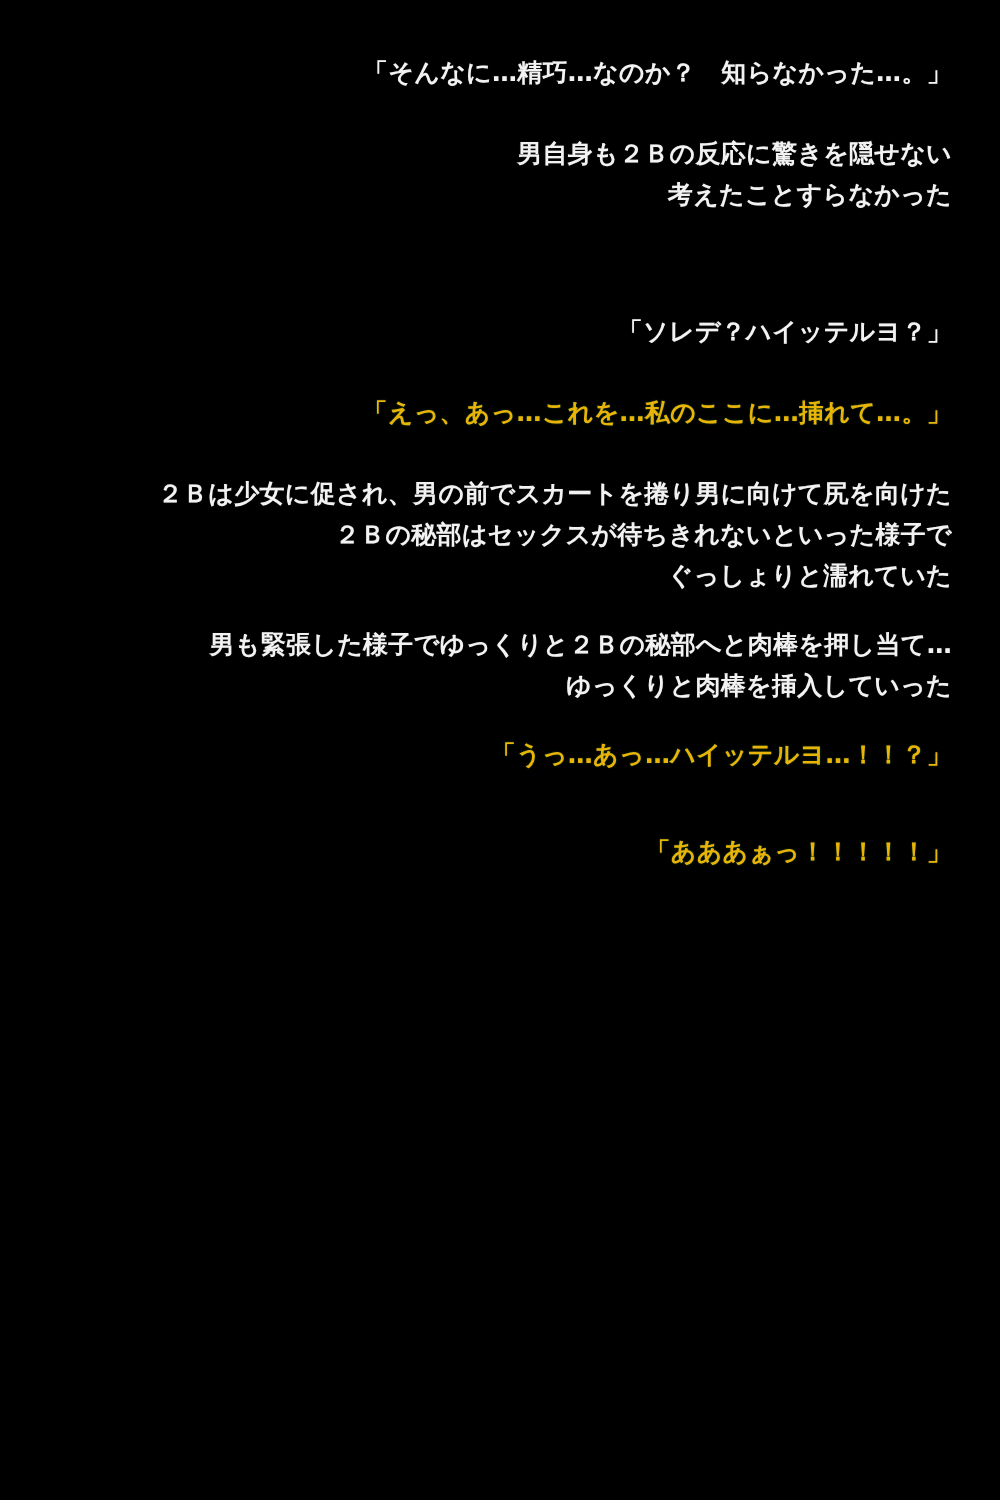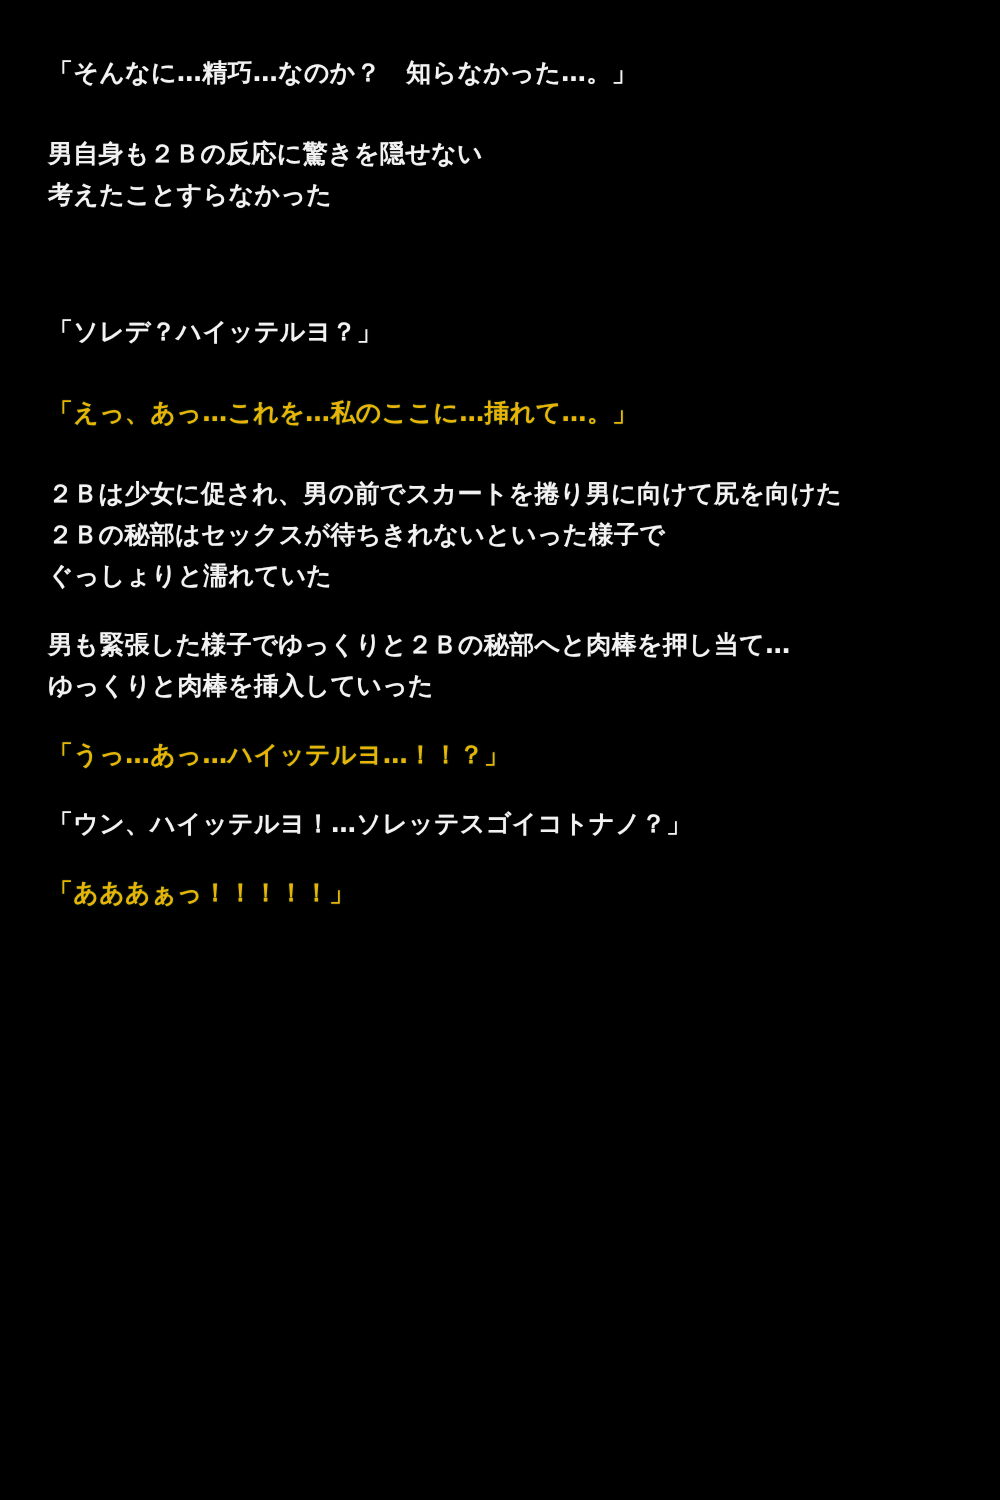--- a/index.html
+++ b/index.html
@@ -17,20 +17,21 @@
     position: relative;
     width: 1000px;
     height: 1500px;
     background: #000000;
     box-sizing: border-box;
     padding: 52px 48px 0 48px;
   }
   .block {
     margin: 0;
     padding: 0;
+    text-align: right;
   }
   .line {
     font-size: 25px;
     line-height: 41px;
     letter-spacing: 0.3px;
     white-space: pre;
     font-weight: bold;
   }
   .white .line {
     color: #f2f2f2;
@@ -88,23 +89,20 @@
   </div>
 
   <div class="gap-s"></div>
 
   <div class="block green">
     <div class="line">「うっ…あっ…ハイッテルヨ…！！？」</div>
   </div>
 
   <div class="gap-s"></div>
 
-  <div class="block white">
-    <div class="line">「ウン、ハイッテルヨ！…ソレッテスゴイコトナノ？」</div>
-  </div>
 
   <div class="gap-s"></div>
 
   <div class="block green">
     <div class="line">「あああぁっ！！！！！」</div>
   </div>
 
   <div class="gap-s"></div>
 
 

